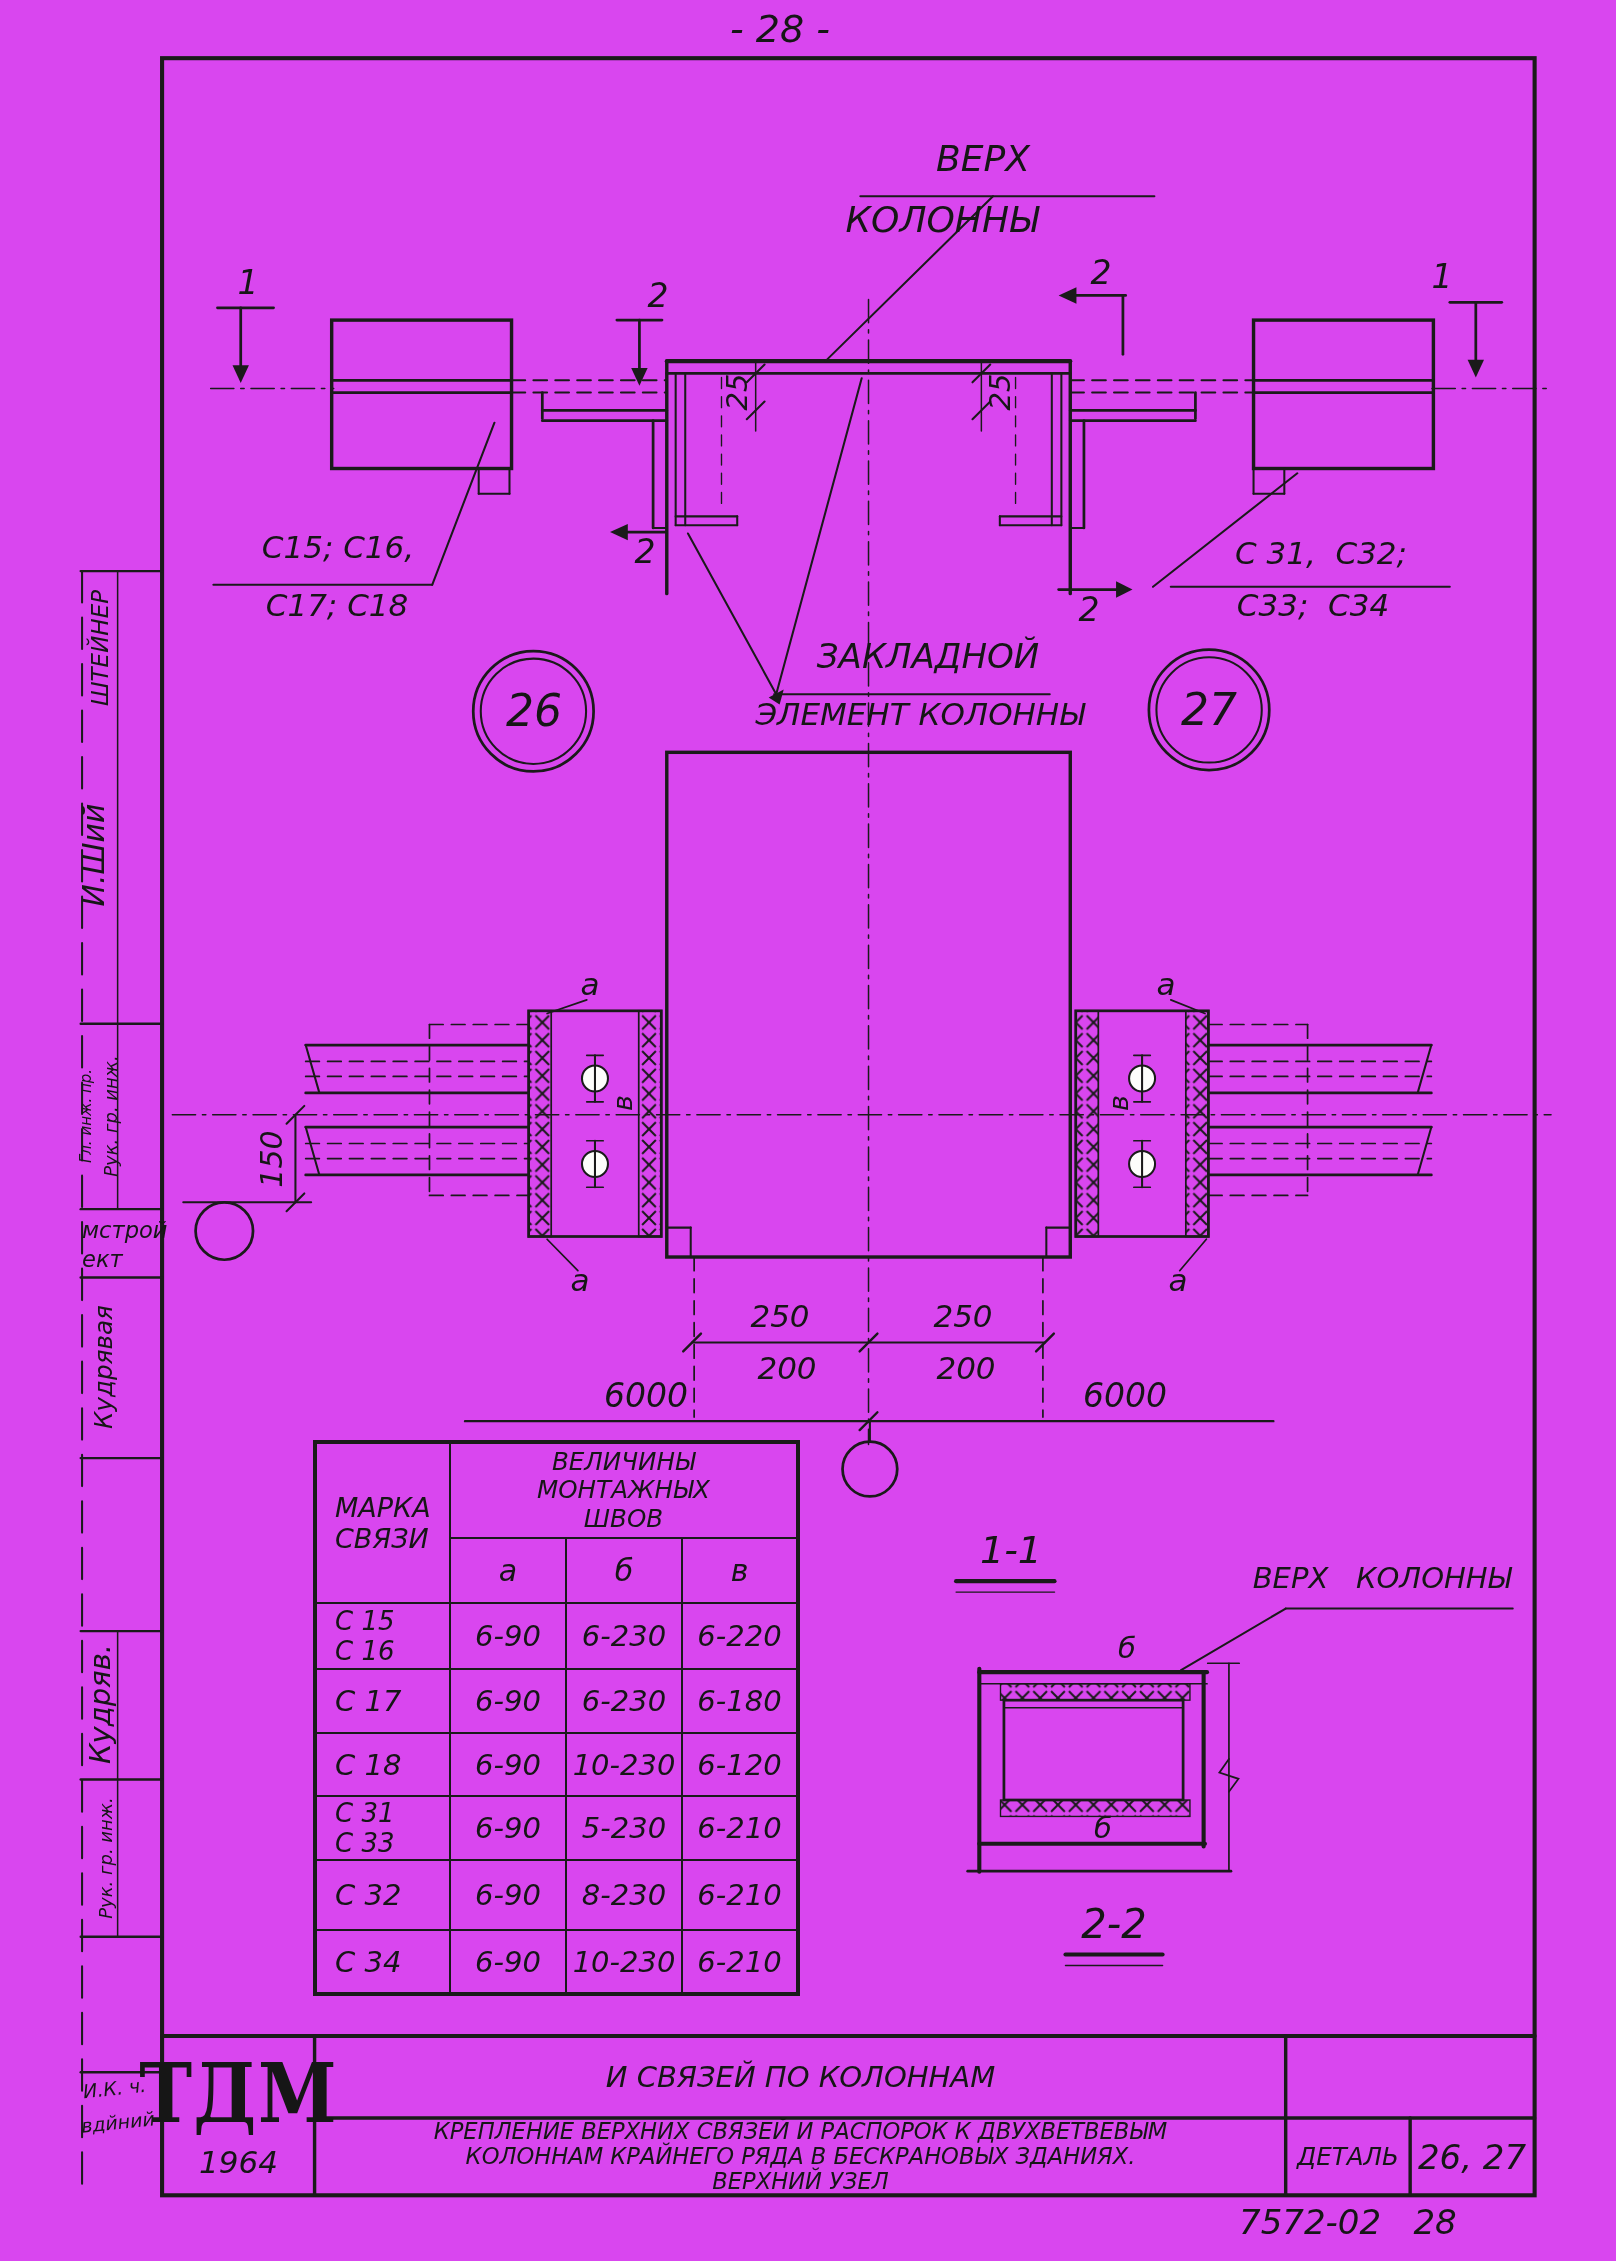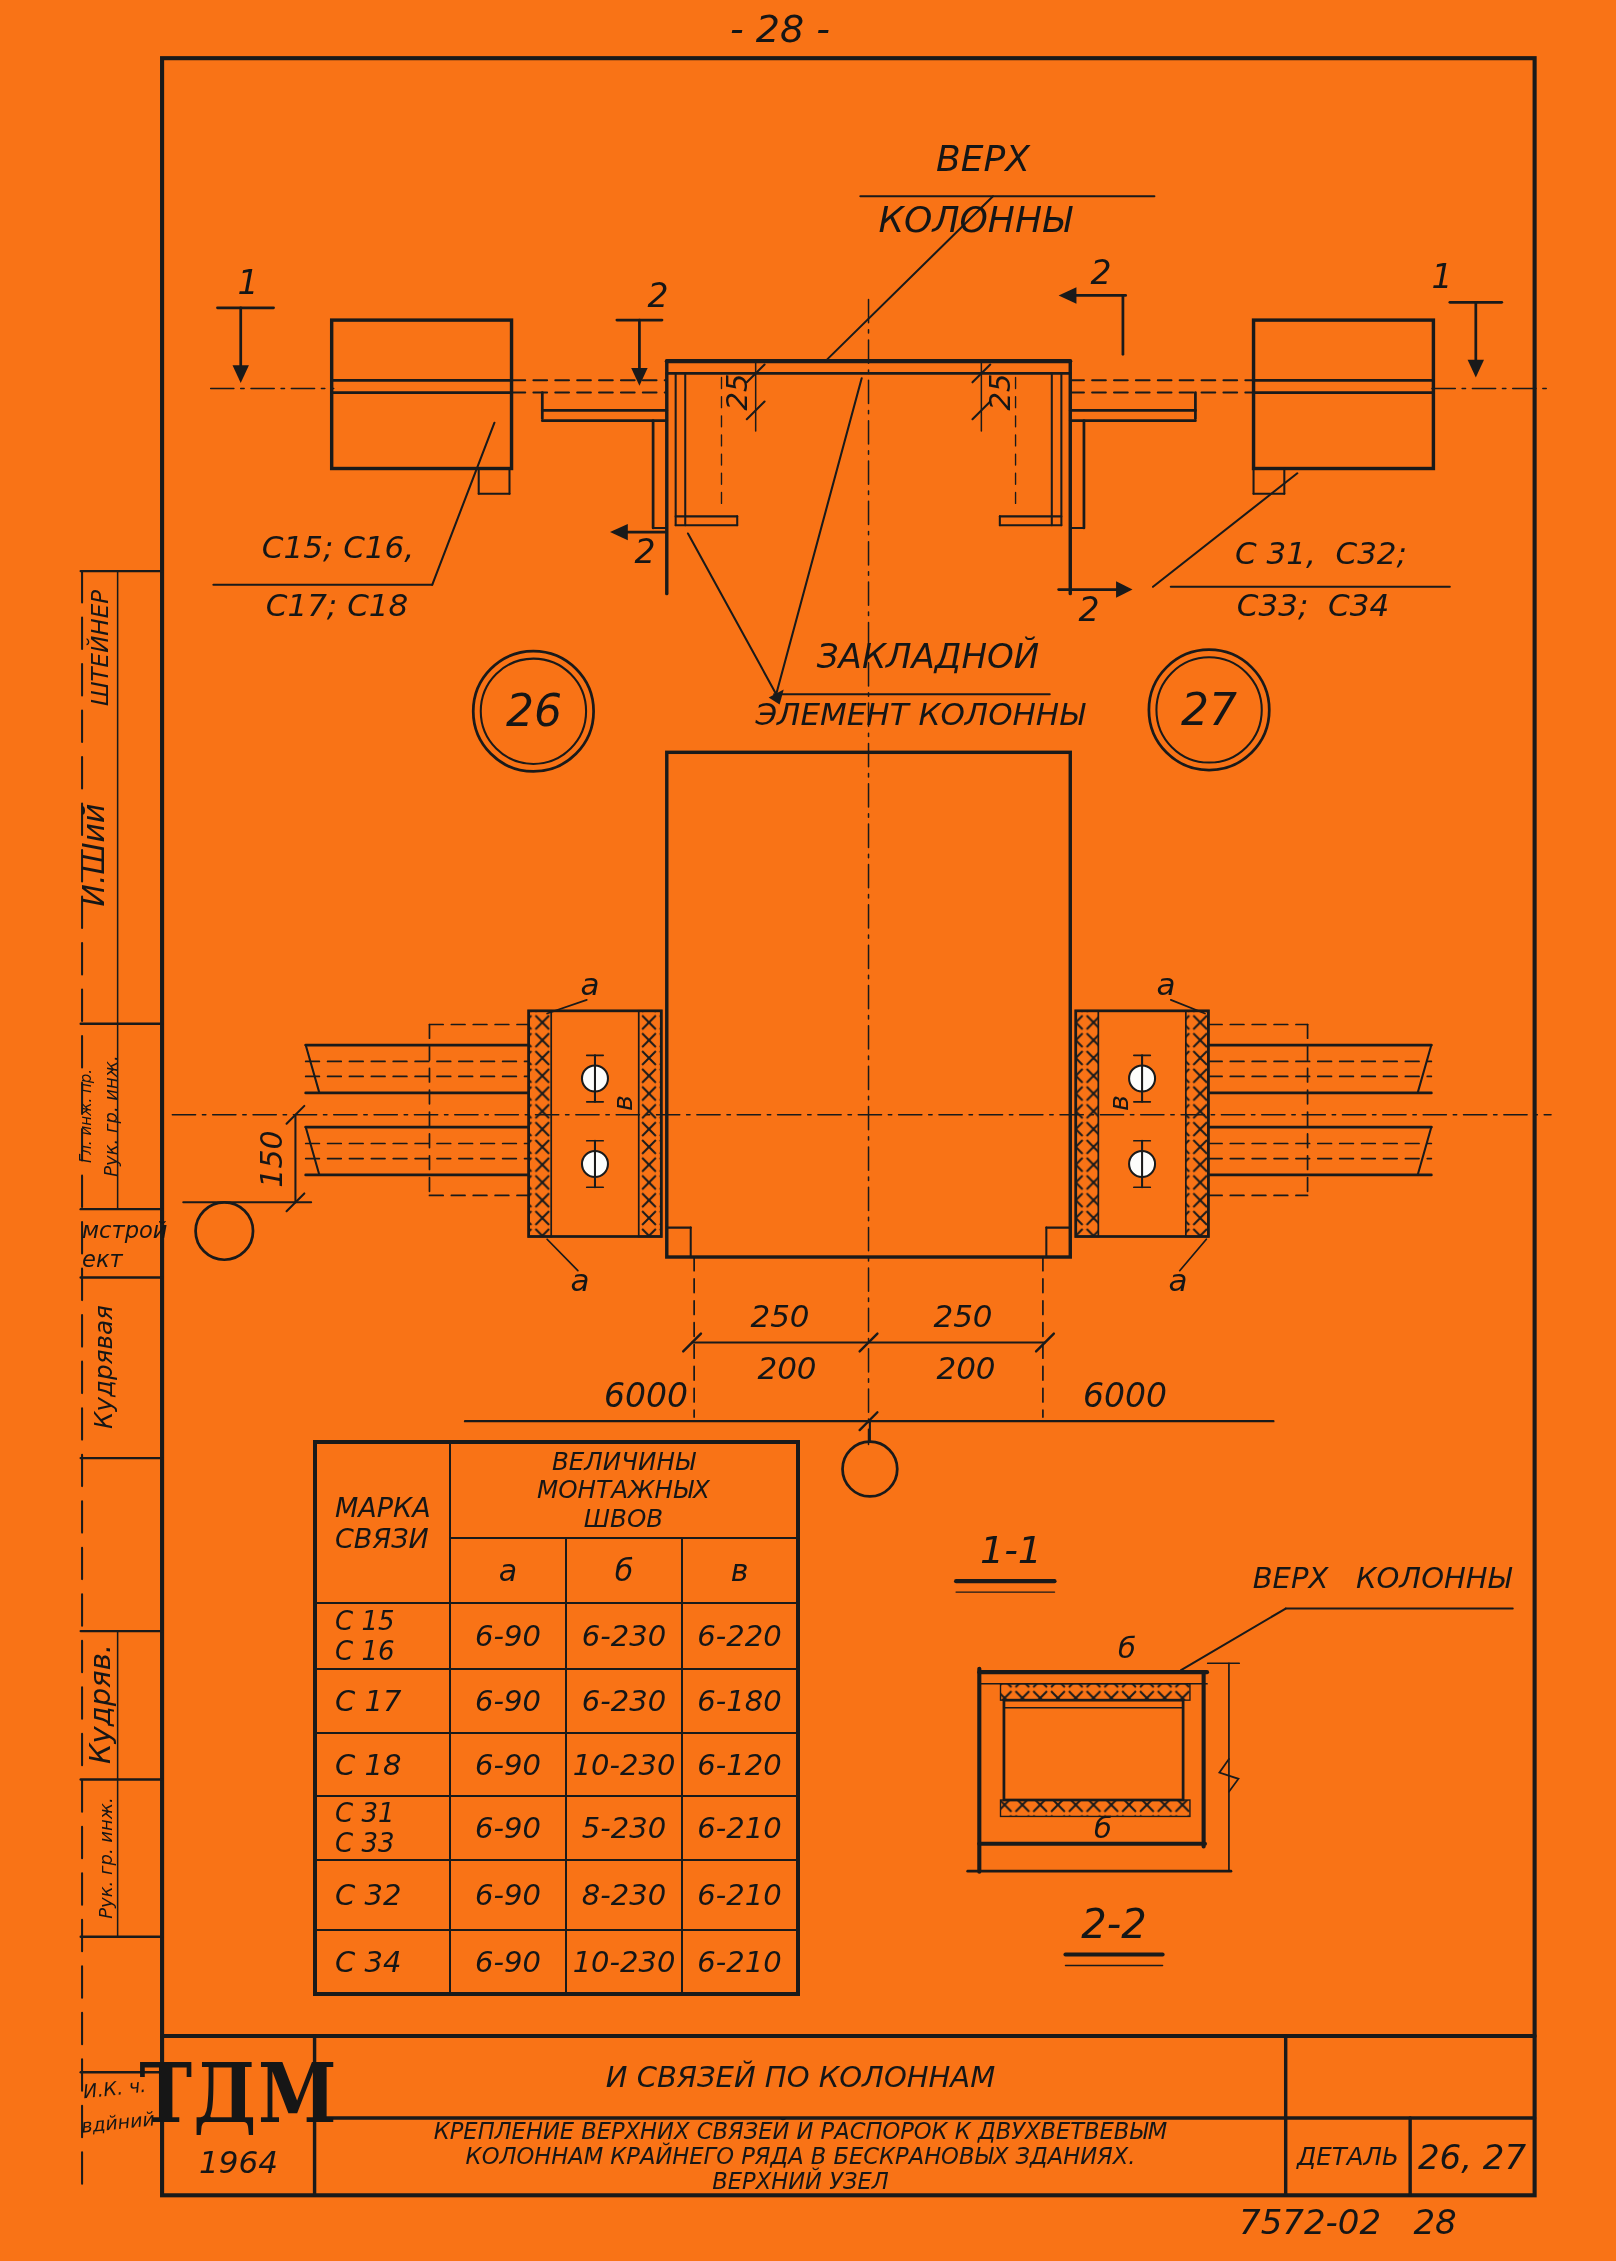--- a/index.html
+++ b/index.html
@@ -1,16 +1,16 @@
 <!DOCTYPE html>
 <html style="font-size:11px"><head>
 <meta charset="utf-8">
 <style>
   html,body{margin:0;padding:0;background:#e8e8e4;}
-  .stage{position:relative;width:1616px;height:2261px;background:#f97316;overflow:hidden;
+  .stage{position:relative;width:1616px;height:2261px;background:#d946ef;overflow:hidden;
          font-family:"DejaVu Sans",sans-serif;color:#1a1a1a;}
   svg.lw{position:absolute;left:0;top:0;z-index:1;}
   .t{position:absolute;z-index:2;font-style:italic;color:#161616;white-space:pre;line-height:1;}
   .c{transform:translateX(-50%);text-align:center;}
   .ctr{transform:translate(-50%,-50%);text-align:center;}
   .r{transform:translate(-50%,-50%) rotate(-90deg);text-align:center;}
   .caps{text-transform:uppercase;}
   .scr{font-family:"DejaVu Serif",serif;}
   
   .dt{position:absolute;left:313px;top:1440px;z-index:2;border-collapse:collapse;table-layout:fixed;
@@ -247,21 +247,21 @@
       <line x1="460" y1="2977" x2="460" y2="3210" stroke-width="5"></line>
       <line x1="1880" y1="2977" x2="1880" y2="3210" stroke-width="5"></line>
       <line x1="460" y1="3097" x2="2244" y2="3097" stroke-width="5"></line>
       <line x1="2062" y1="3097" x2="2062" y2="3210" stroke-width="5"></line>
     </g>
   </svg>
 
   <span class="t c" style="left:780px;top:9.6px;font-size:38px;">- 28 -</span>
 
   <span class="t c caps" style="left:983px;top:141px;font-size:36px;">Верх</span>
-  <span class="t c caps" style="left:975px;top:202px;font-size:36px;">колонны</span>
+  <span class="t c caps" style="left:942px;top:202px;font-size:36px;">колонны</span>
   <span class="t c caps" style="left:928px;top:639px;font-size:34px;">Закладной</span>
   <span class="t c caps" style="left:920px;top:699px;font-size:31px;">элемент колонны</span>
 
   <span class="t c" style="left:338px;top:532px;font-size:31px;">C15; C16,</span>
   <span class="t c" style="left:337px;top:590px;font-size:31px;">C17; C18</span>
   <span class="t c" style="left:1321px;top:538px;font-size:31px;">C 31,  C32;</span>
   <span class="t c" style="left:1313px;top:590px;font-size:31px;">C33;  C34</span>
 
   <span class="t ctr" style="left:534px;top:711px;font-size:44px;">26</span>
   <span class="t ctr" style="left:1209px;top:710px;font-size:44px;">27</span>

